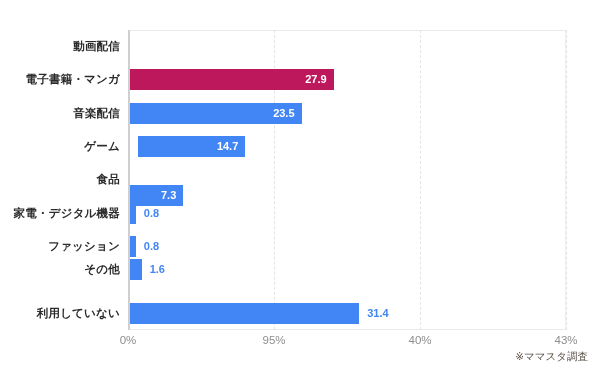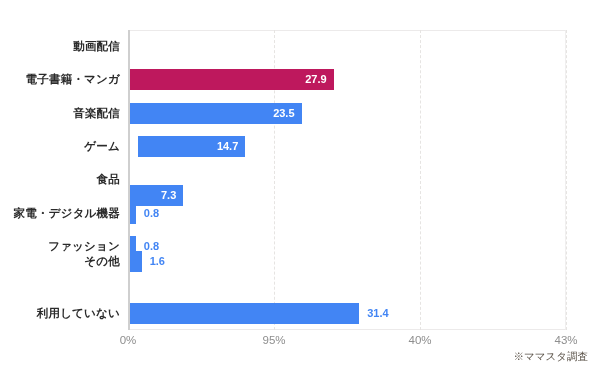--- a/index.html
+++ b/index.html
@@ -119,21 +119,20 @@
     white-space: nowrap;
   }
 
   .footnote {
     position: absolute;
     right: 12px;
     top: 350px;
     font-size: 10.5px;
     color: #5a5248;
     white-space: nowrap;
-    font-family: Liberation Mono, monospace;
   }
 </style>
 </head>
 <body>
 
 <div id="chart-root">
 
   <div class="plot-area"></div>
   <div class="y-axis-line"></div>
 
@@ -184,21 +183,21 @@
           <span class="bar-value outside">0.8</span>
         </div>
       </div>
       <div class="row" style="top: 200px; height: 33.3333px;">
         <div class="cat-label">ファッション</div>
         <div class="bar-wrap" style="top: 6.16667px;">
           <div class="bar" style="width: 5.84px; background: rgb(66, 133, 244); position: relative;"></div>
           <span class="bar-value outside">0.8</span>
         </div>
       </div>
-      <div class="row" style="top: 215px; height: 33.3333px;">
+      <div class="row" style="top: 223px; height: 33.3333px;">
         <div class="cat-label">その他</div>
         <div class="bar-wrap" style="top: 6.16667px;">
           <div class="bar" style="width: 11.68px; background: rgb(66, 133, 244); position: relative;"></div>
           <span class="bar-value outside">1.6</span>
         </div>
       </div>
       <div class="row" style="top: 266.667px; height: 33.3333px;">
         <div class="cat-label">利用していない</div>
         <div class="bar-wrap" style="top: 6.16667px;">
           <div class="bar" style="width: 229.22px; background: rgb(66, 133, 244); position: relative;"></div>

